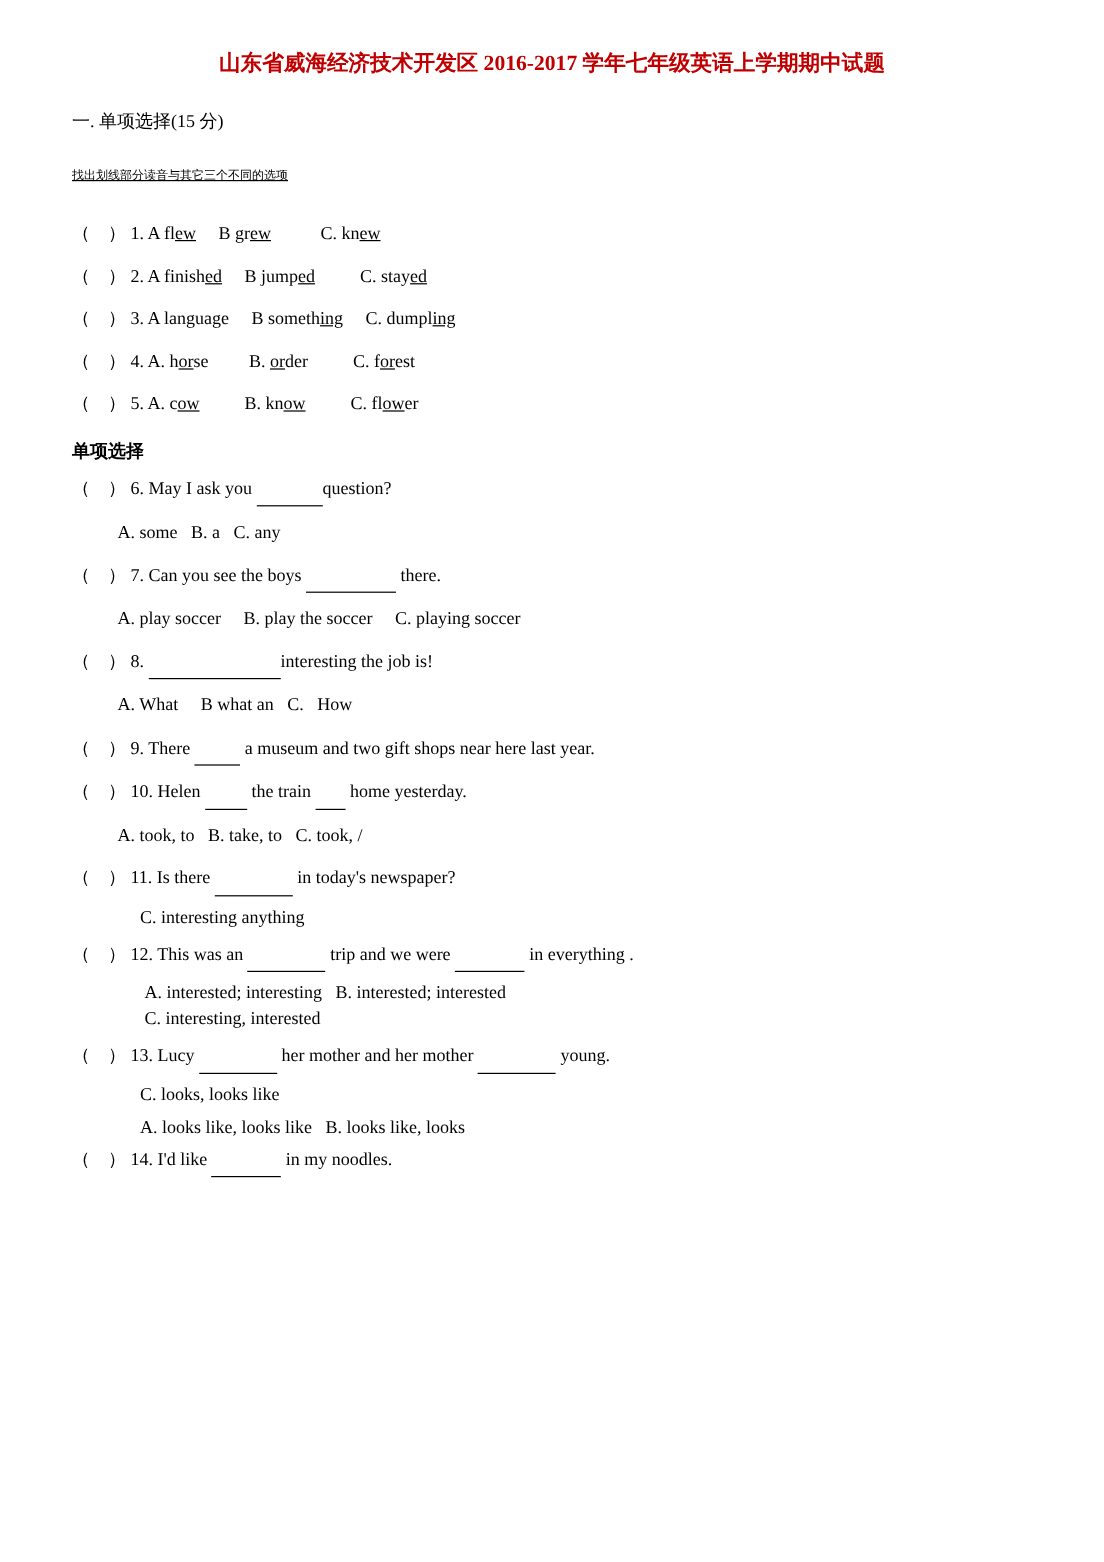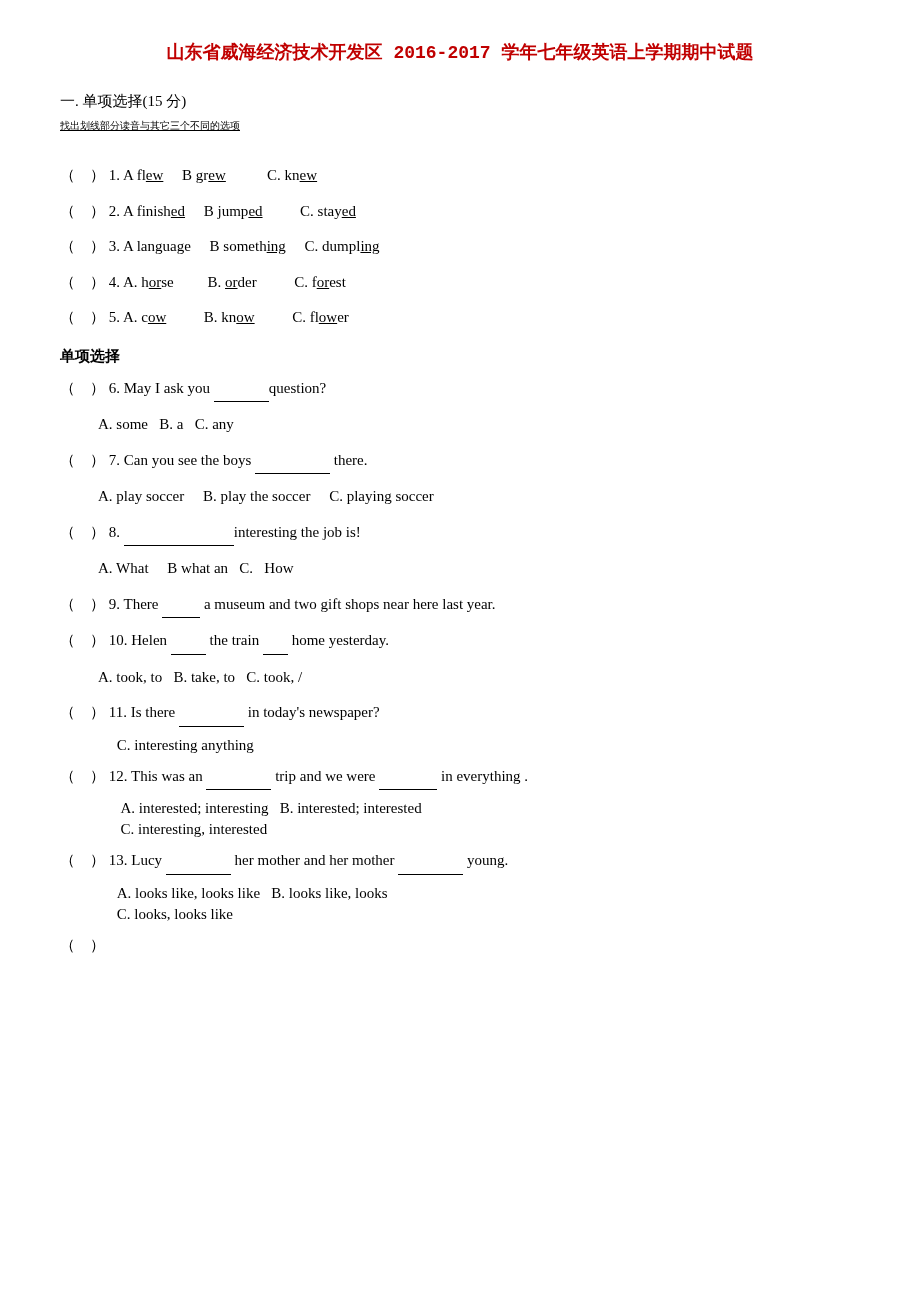--- a/index.html
+++ b/index.html
@@ -15,25 +15,25 @@
       padding: 40px 60px;
       width: 920px;
       min-height: 1302px;
     }
     .title {
       color: #c00000;
       font-size: 18px;
       font-weight: bold;
       text-align: center;
       margin-bottom: 28px;
-      font-family: Liberation Mono, monospace;
+      font-family: Liberation Serif, serif;
     }
     .section-header {
       font-size: 15px;
-      margin-bottom: 8px;
+      margin-bottom: 28px;
       font-family: "SimSun", serif;
     }
     .instruction {
       font-size: 10px;
       margin-bottom: 30px;
       text-decoration: underline;
     }
     .question-row {
       display: flex;
       align-items: baseline;
@@ -184,23 +184,24 @@
   <div class="options-row2" style="margin-bottom:10px;">&nbsp;&nbsp;&nbsp;&nbsp;&nbsp;&nbsp;C. interesting, interested</div>
 </div>
 
 <div class="question-block">
   <div class="question-row">
     <span>（</span>
     <span>&nbsp;&nbsp;&nbsp;&nbsp;</span>
     <span>）</span>
     <span>&nbsp;13. Lucy <span style="display:inline-block;border-bottom:1px solid #000;min-width:65px;">&nbsp;</span> her mother and her mother <span style="display:inline-block;border-bottom:1px solid #000;min-width:65px;">&nbsp;</span> young.</span>
   </div>
+  <div class="options-row2" style="margin-bottom:10px;">&nbsp;&nbsp;&nbsp;&nbsp;&nbsp;C. looks, looks like</div>
   <div class="options-row2">&nbsp;&nbsp;&nbsp;&nbsp;&nbsp;A. looks like, looks like &nbsp;&nbsp;B. looks like, looks</div>
-  <div class="options-row2" style="margin-bottom:10px;">&nbsp;&nbsp;&nbsp;&nbsp;&nbsp;C. looks, looks like</div>
-</div>
-
-<div class="question-block">
-  <div class="question-row">
-    <span>（</span>
-    <span>&nbsp;&nbsp;&nbsp;&nbsp;</span>
-    <span>）</span>
+</div>
+
+<div class="question-block">
+  <div class="question-row">
+    <span>（</span>
+    <span>&nbsp;&nbsp;&nbsp;&nbsp;</span>
+    <span>）</span>
+    <span>&nbsp;14. I'd like <span style="display:inline-block;border-bottom:1px solid #000;min-width:58px;">&nbsp;</span> in my noodles.</span>
   </div>
 </div>
 
 </body></html>

